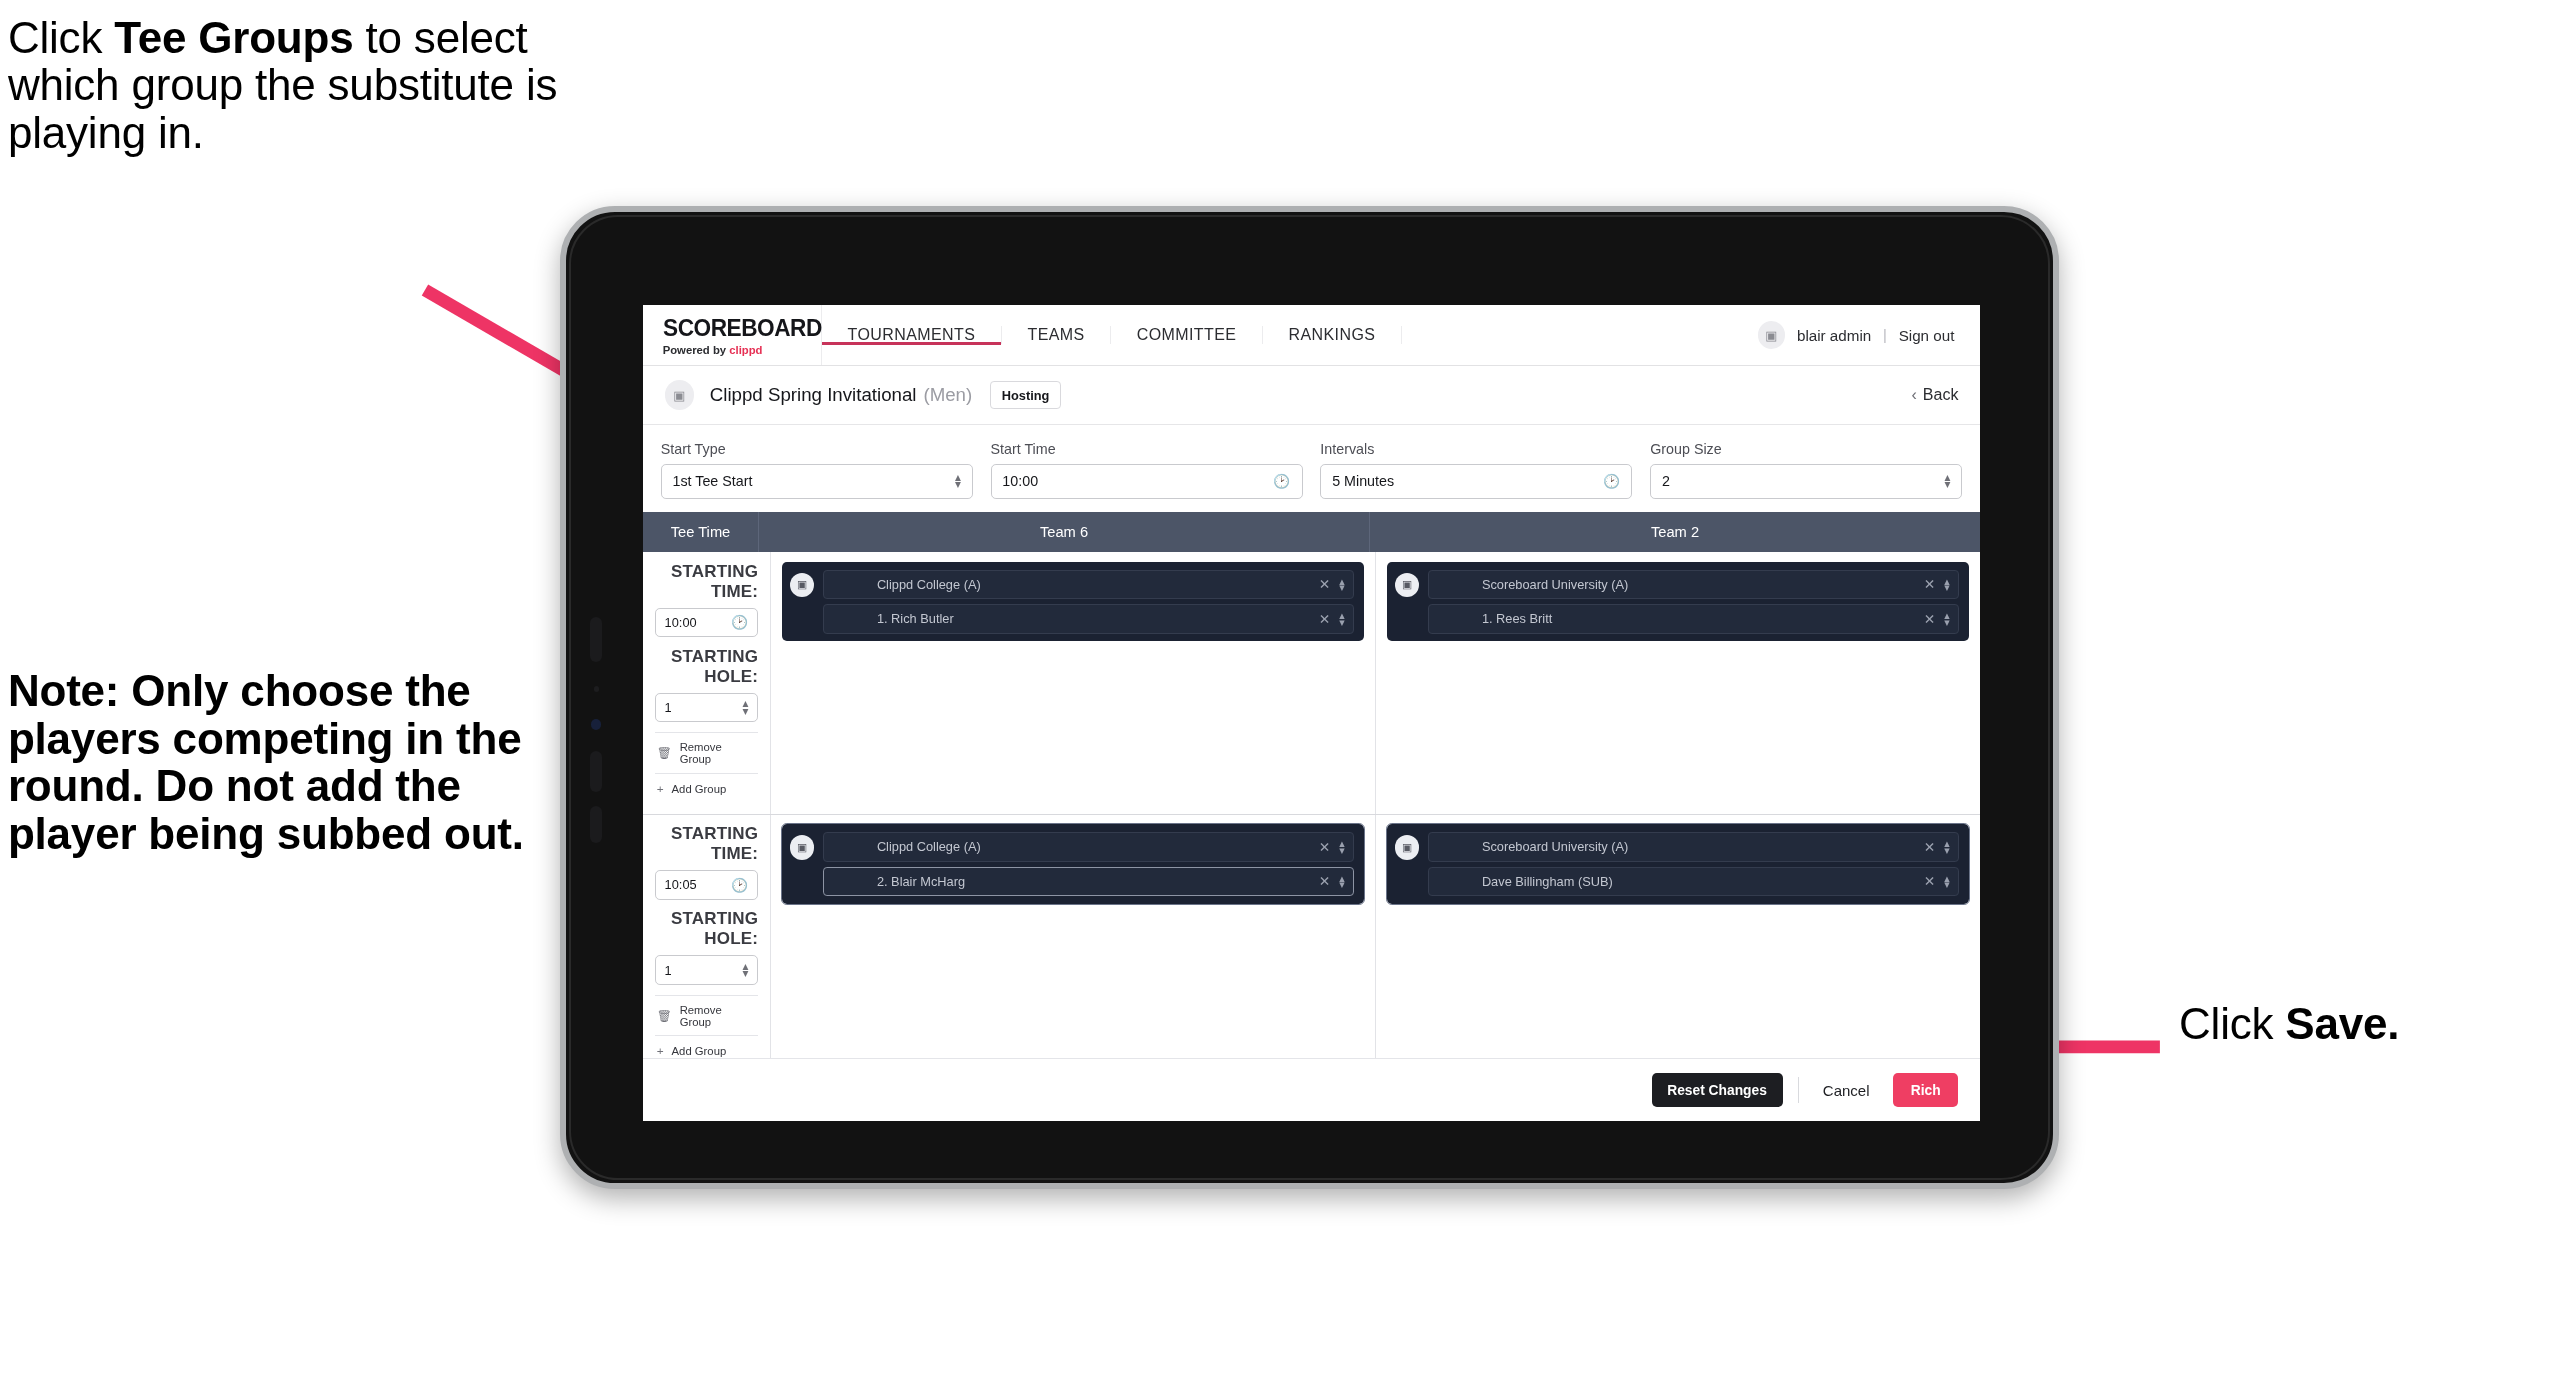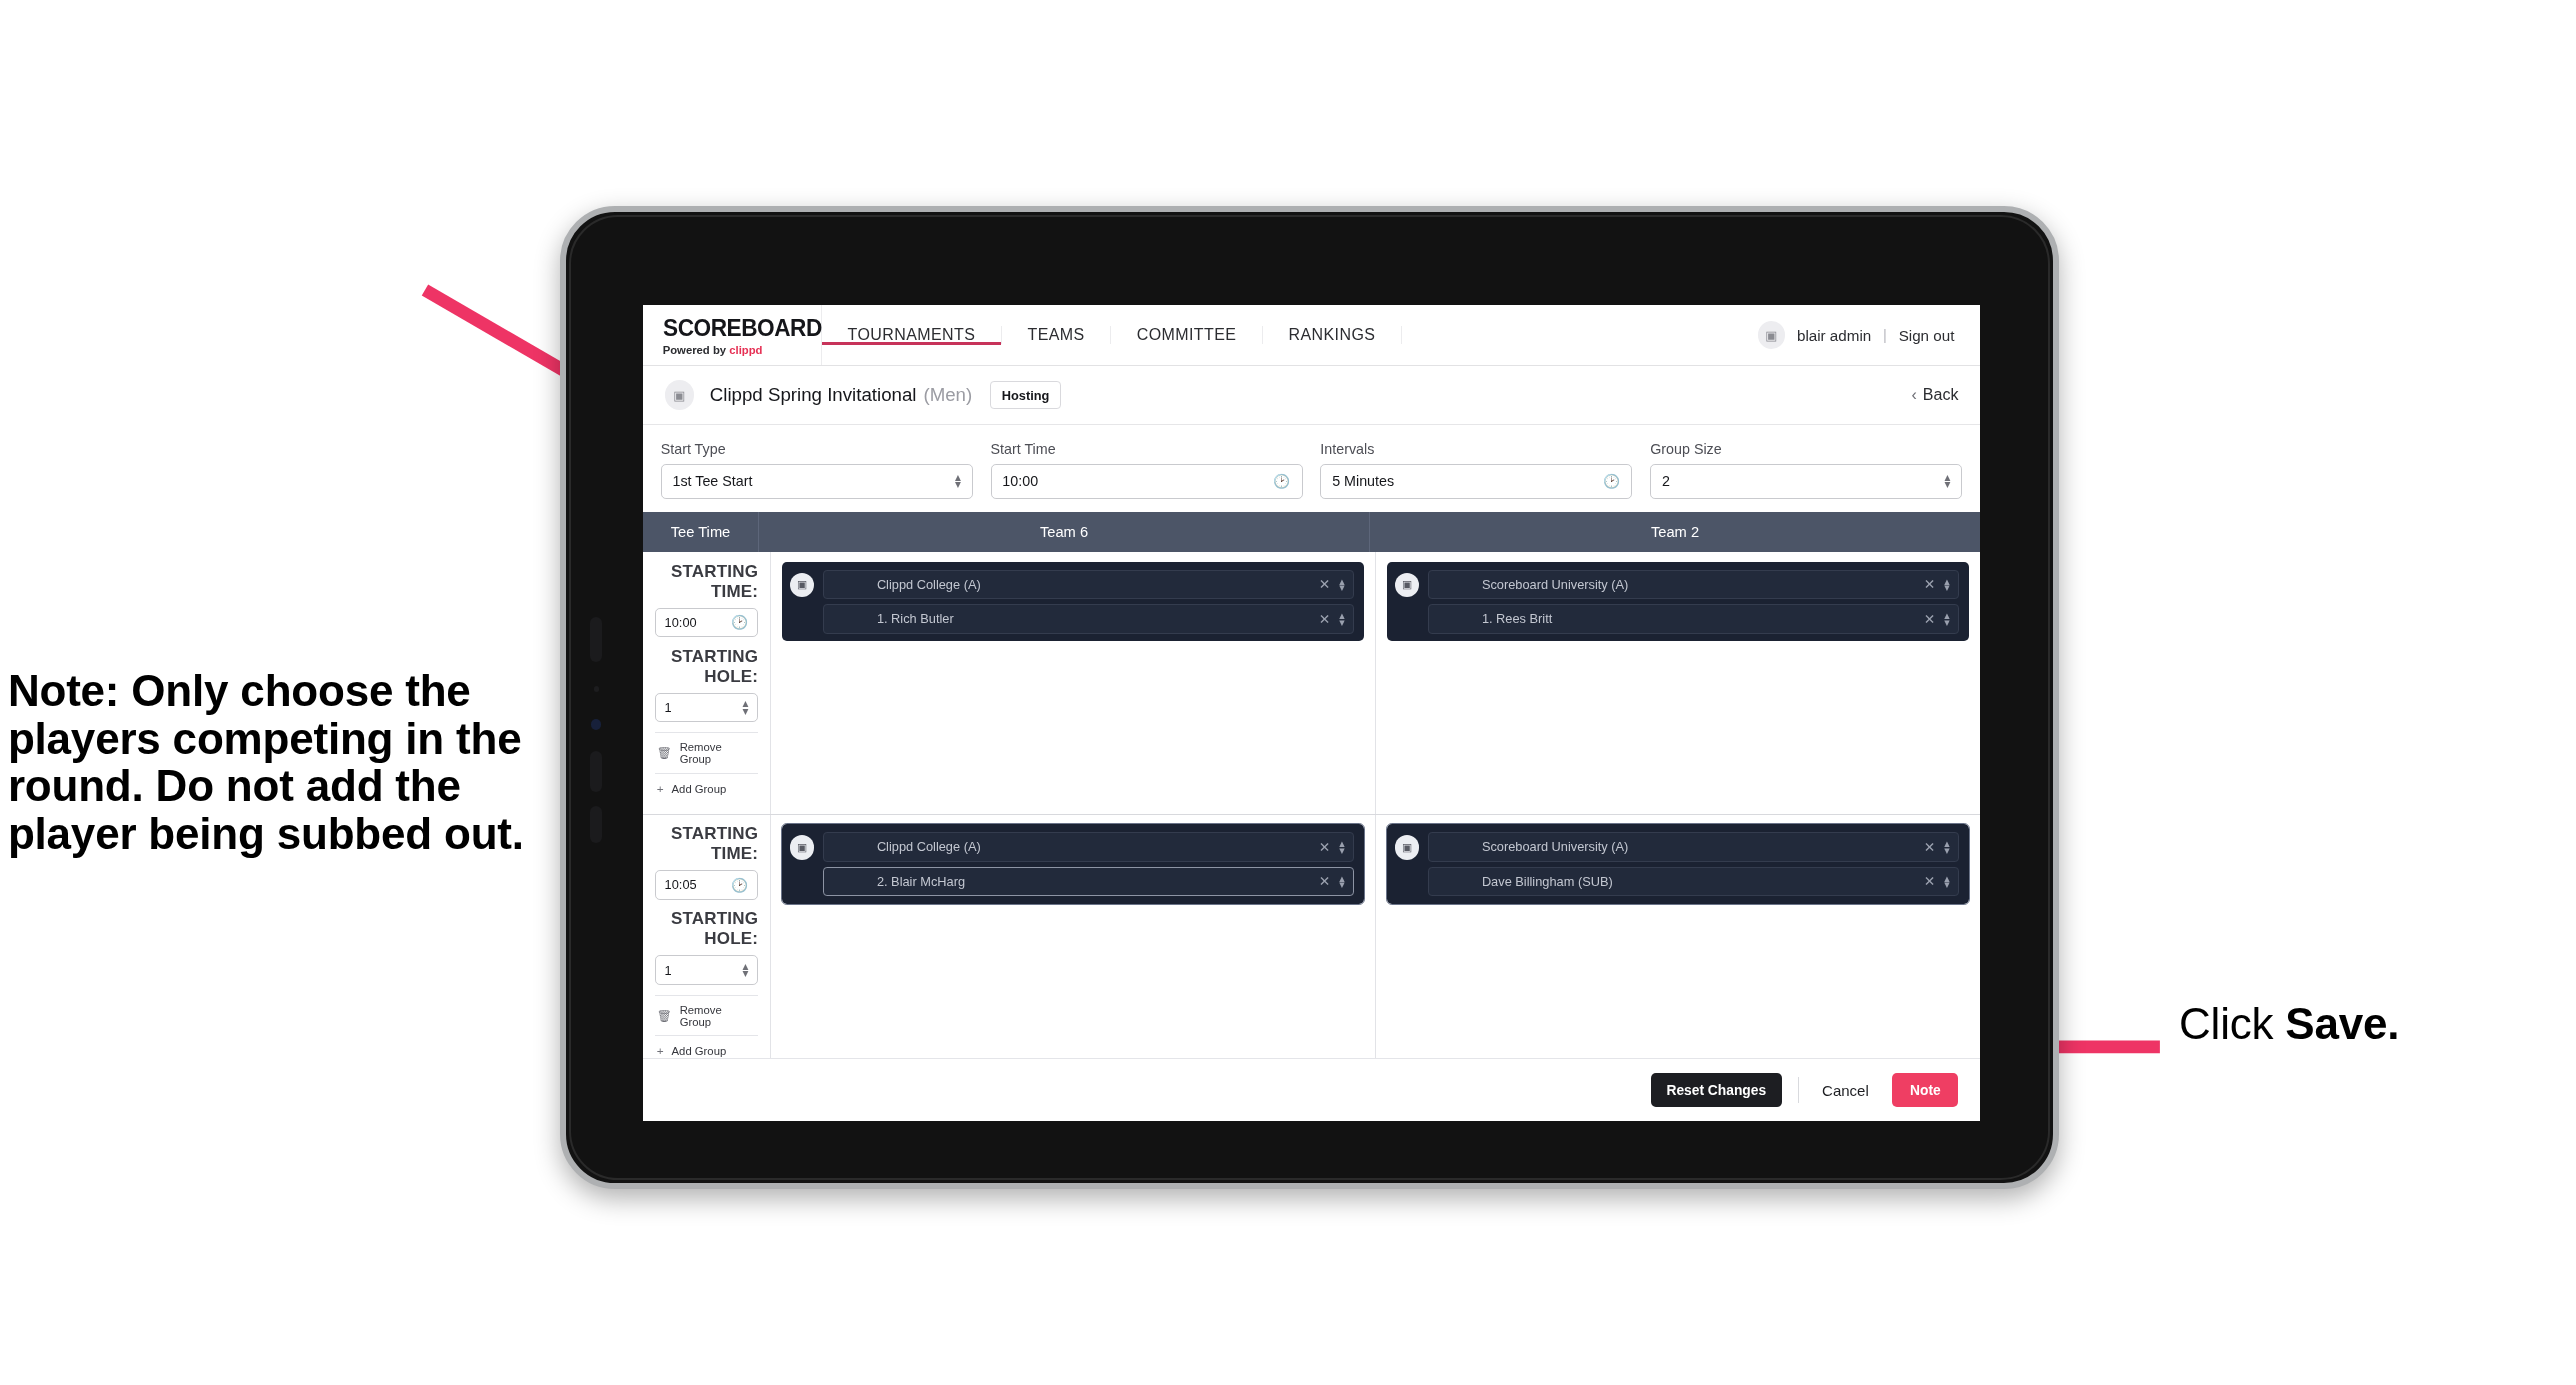--- a/index.html
+++ b/index.html
@@ -180,20 +180,21 @@
   .btn-save {
     background:#ef3e63; color:#fff; font-size:13.8px; font-weight:700;
     border:none; border-radius:4.9px; padding: 9.8px 17.7px; cursor:pointer;
   }
 </style>
 </head>
 <body>
 
 <div id="root">
 
+  <div class="anno" id="anno-top">Click <b>Tee Groups</b> to select which group the substitute is playing in.</div>
   <div class="anno" id="anno-note">Note: Only choose the players competing in the round. Do not add the player being subbed out.</div>
   <div class="anno" id="anno-save">Click <b>Save.</b></div>
 
   <svg class="arrow-svg" viewBox="0 0 2620 1409" width="2576" height="1385">
     <defs>
       <marker id="ah" viewBox="0 0 10 10" refX="7" refY="5" markerWidth="5.2" markerHeight="5.2" orient="auto-start-reverse">
         <path d="M 0 0 L 10 5 L 0 10 z" fill="#ee3465"></path>
       </marker>
       <marker id="ah2" viewBox="0 0 10 10" refX="7" refY="5" markerWidth="5.5" markerHeight="5.5" orient="auto-start-reverse">
         <path d="M 0 0 L 10 5 L 0 10 z" fill="#ee3465"></path>
@@ -445,19 +446,19 @@
         <div class="rows"></div>
       </div>
     </div>
   </div>
         </div>
 
       <div class="footer">
         <button class="btn-reset">Reset Changes</button>
         <div class="vdiv"></div>
         <button class="btn-cancel">Cancel</button>
-        <button class="btn-save">Note</button>
+        <button class="btn-save">Rich</button>
       </div>
 
     </div>
   </div>
 </div>
 
 
 </body></html>

